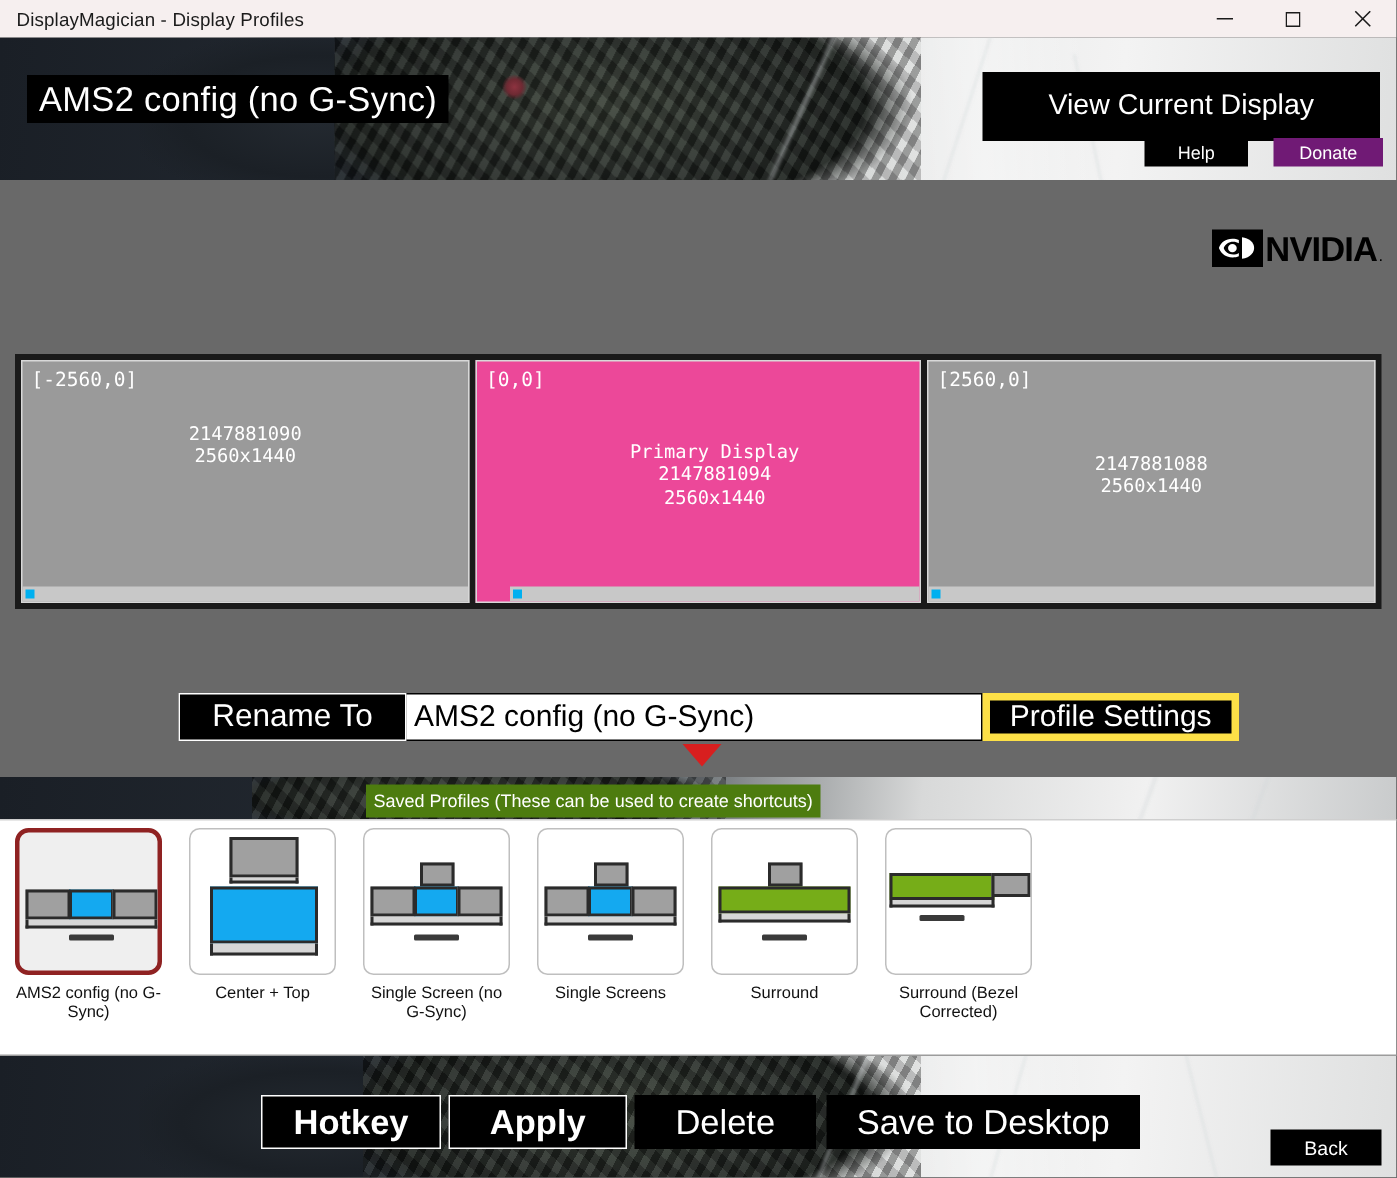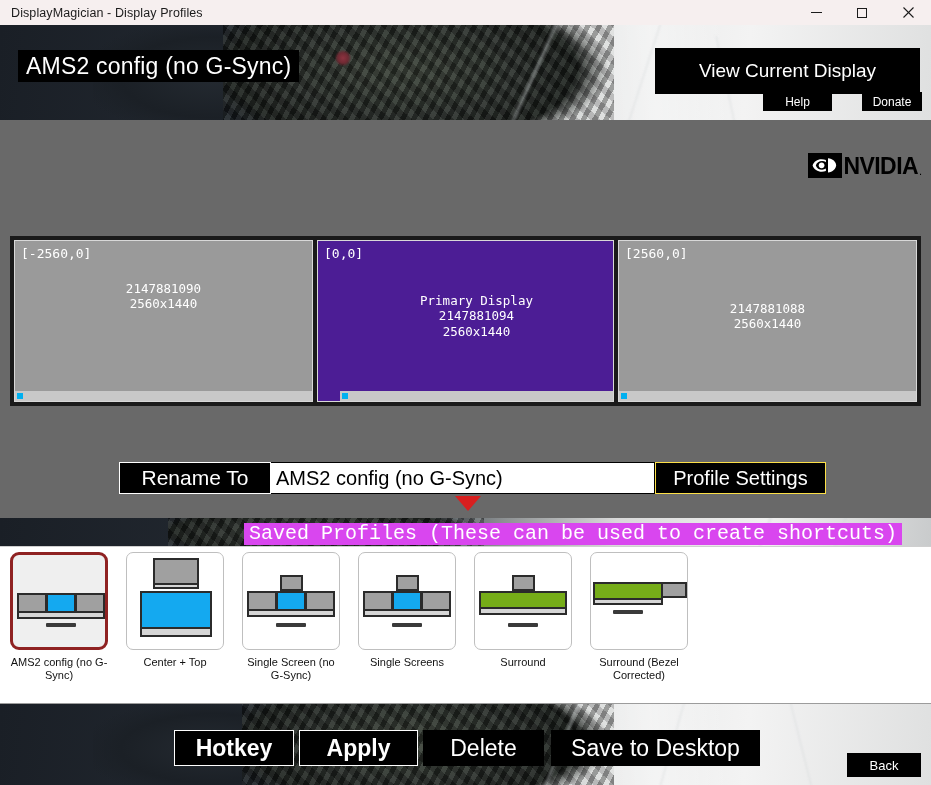--- a/index.html
+++ b/index.html
@@ -72,22 +72,22 @@
     position: absolute; right: 11px; top: 48px; width: 265px; height: 46px;
     background: #000; color: #fff; border: 0; font-size: 19px;
     font-family: "Liberation Sans", sans-serif; cursor: pointer;
   }
   .btn-help {
     position: absolute; right: 99px; top: 92px; width: 69px; height: 19px;
     background: #000; color: #fff; border: 0; font-size: 12px;
     font-family: "Liberation Sans", sans-serif; cursor: pointer;
   }
   .btn-donate {
-    position: absolute; right: 9px; top: 92px; width: 60px; height: 19px;
-    background: #000000; color: #fff; border: 0; font-size: 12px;
+    position: absolute; right: 9px; top: 92px; width: 73px; height: 19px;
+    background: #701a75; color: #fff; border: 0; font-size: 12px;
     font-family: "Liberation Sans", sans-serif; cursor: pointer;
   }
 
   
   .main-panel {
     position: absolute; left: 0; top: 120px; width: 931px; height: 398px;
     background: #696969;
   }
   
   .nvidia-logo {
@@ -106,21 +106,21 @@
   
   .screens-frame {
     position: absolute; left: 10px; top: 116px; width: 911px; height: 170px;
     background: #1a1a1a;
   }
   .screen {
     position: absolute; top: 4px; height: 162px;
     background: #9a9a9a; border: 1px solid #d8d8d8;
     display: flex; flex-direction: column;
   }
-  .screen.primary { background: #4c1d95; padding-left: 22px; }
+  .screen.primary { background: #ec4899; padding-left: 22px; }
   .screen-coord {
     position: absolute; left: 6px; top: 5px;
     font-family: "DejaVu Sans Mono", monospace; font-size: 13px; color: #ffffff;
   }
   .screen-center {
     flex: 1; display: flex; flex-direction: column;
     align-items: center; justify-content: center;
     font-family: "DejaVu Sans Mono", monospace; font-size: 12.5px;
     color: #ffffff; line-height: 1.22;
   }
@@ -137,34 +137,34 @@
     font-family: "Liberation Sans", sans-serif; cursor: pointer;
   }
   .rename-input {
     position: absolute; left: 271px; top: 0; width: 384px; height: 32px;
     background: #ffffff; color: #000; border: 1px solid #000; border-left: 0;
     font-size: 20px; padding: 0 5px;
     font-family: "Liberation Sans", sans-serif;
   }
   .btn-profile-settings {
     position: absolute; left: 655px; top: 0; width: 171px; height: 32px;
-    background: #000; color: #fff; border: 1px solid #fde047; font-size: 20px;
+    background: #000; color: #fff; border: 5px solid #fde047; font-size: 20px;
     font-family: "Liberation Sans", sans-serif; cursor: pointer;
   }
   .red-arrow {
     position: absolute; left: 455px; top: 34px;
     width: 0; height: 0; border-left: 13px solid transparent;
     border-right: 13px solid transparent; border-top: 15px solid #d81f1f;
   }
 
   
   .saved-header {
     position: absolute; left: 244px; top: 523px; height: 22px;
-    background: #d946ef; color: #fff; font-size: 20px; line-height: 22px;
-    padding: 0 5px; white-space: nowrap; font-family: Liberation Mono, monospace;
+    background: #4d7c0f; color: #fff; font-size: 12px; line-height: 22px;
+    padding: 0 5px; white-space: nowrap;
   }
 
   
   .profiles-panel {
     position: absolute; left: 0; top: 546px; width: 931px; height: 158px;
     background: #ffffff; border-top: 1px solid #cfcfcf; border-bottom: 1px solid #9c9c9c;
     display: flex; align-items: flex-start; padding: 5px 0 0 8px; gap: 14px;
   }
   .profile-item {
     width: 102px; display: flex; flex-direction: column; align-items: center; cursor: pointer;

